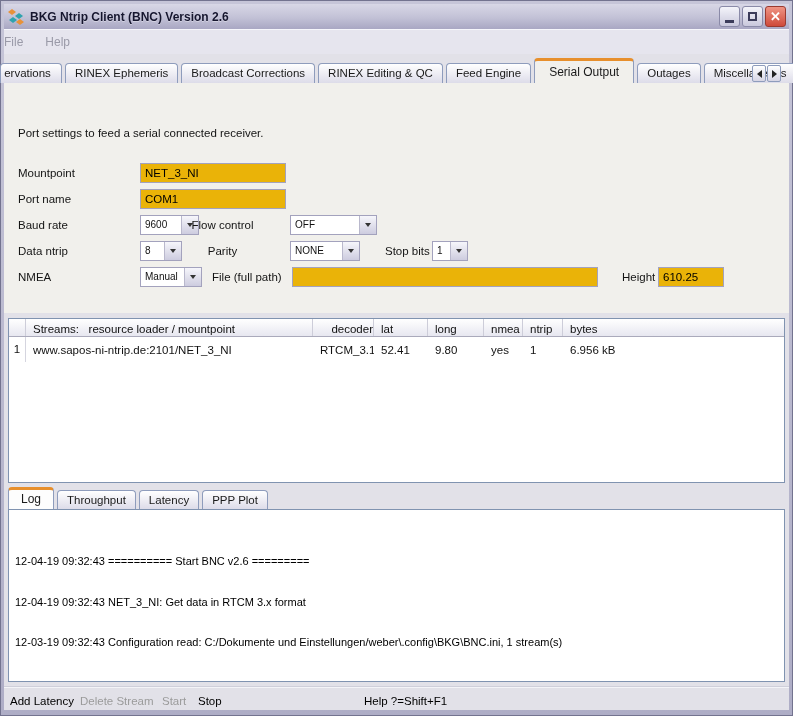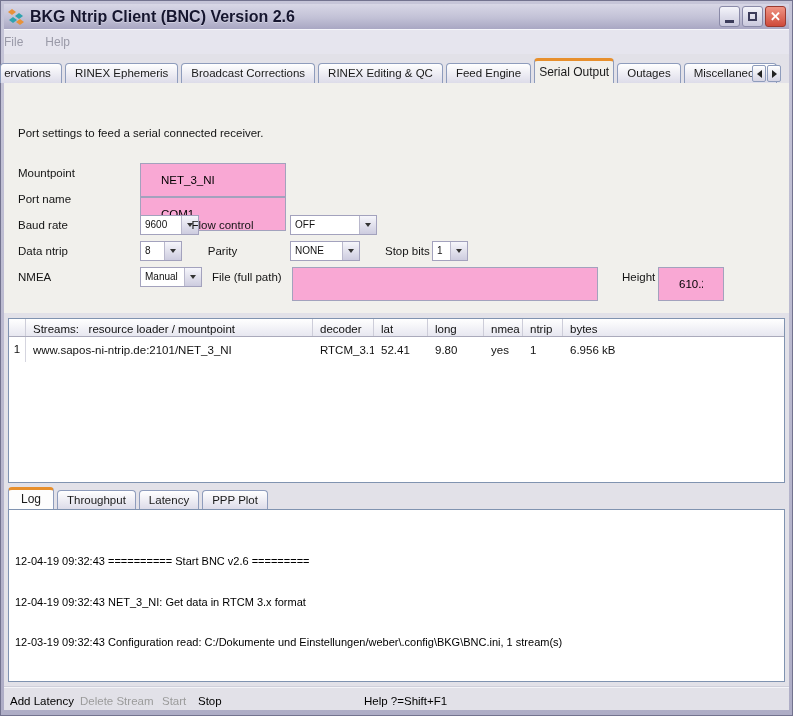--- a/index.html
+++ b/index.html
@@ -12,21 +12,21 @@
     background:linear-gradient(#c6c5d8,#aeadc6);
     padding:3px;
   }
   
   .titlebar {
     height:26px; display:flex; align-items:center; padding:0 3px;
     background:linear-gradient(#d8d7e6 0%, #c2c1d6 55%, #a9a7c3 100%);
     border-bottom:1px solid #f6f6fb;
   }
   .app-icon { width:18px; height:18px; flex:0 0 auto; }
-  .title-text { font-weight:bold; font-size:16px; color:#15152e; margin-left:5px; flex:1;
+  .title-text { font-weight:bold; font-size:12px; color:#15152e; margin-left:5px; flex:1;
                 text-shadow:0 1px 0 rgba(255,255,255,.35); white-space:nowrap; }
   .winbtn { width:21px; height:21px; margin-left:2px; border-radius:3px;
             border:1px solid #8a8aa8; display:flex; align-items:center; justify-content:center;
             background:linear-gradient(#f4f4fa,#c9c8dc); cursor:default; }
   .winbtn.close { background:linear-gradient(#ef9484,#cf4a3a 60%, #b23а2c);
                   background:linear-gradient(#ef9484,#cf4a3a); border-color:#9a3a30;
                   color:#fff; font-weight:bold; font-size:13px; }
   .minbar { width:9px; height:3px; background:#3c3c5a; margin-top:9px; }
   .maxbox { width:9px; height:9px; border:2px solid #3c3c5a; }
 
@@ -43,56 +43,56 @@
   .tabs { position:absolute; left:0; bottom:0; display:flex; align-items:flex-end; }
   .tab {
     height:20px; line-height:19px; padding:0 9px; margin-right:3px;
     border:1px solid #8e9cbc; border-bottom:none; border-radius:4px 4px 0 0;
     background:linear-gradient(#ffffff,#dddce9); font-size:11.5px; white-space:nowrap;
     color:#1a1a1a; text-align:center;
   }
   .tab.clipped { width:62px; overflow:hidden; margin-left:-4px; padding-left:2px; }
   .tab.active {
     height:25px; line-height:22px; background:#f1f0ec;
-    border-top:3px solid #e78f2c; font-size:12px; padding:0 4px; position:relative; z-index:2;
+    border-top:3px solid #e78f2c; font-size:12px; padding:0 14px; position:relative; z-index:2;
   }
   .tab-arrows { position:absolute; right:8px; bottom:1px; display:flex; gap:1px; }
   .arrowbtn { width:14px; height:17px; border:1px solid #8e9cbc; border-radius:2px;
               background:linear-gradient(#ffffff,#d6d5e4); display:flex; align-items:center;
               justify-content:center; }
   .tri-left { width:0; height:0; border-top:4px solid transparent; border-bottom:4px solid transparent;
               border-right:5px solid #222; }
   .tri-right { width:0; height:0; border-top:4px solid transparent; border-bottom:4px solid transparent;
                border-left:5px solid #222; }
 
   
   .tabpage { position:absolute; left:0; top:29px; width:785px; height:230px; background:#f1f0ec; }
   .lbl { position:absolute; height:20px; line-height:20px; font-size:11.5px; color:#141414; white-space:nowrap; }
   .lbl.r { text-align:center; }
-  .tf { position:absolute; height:34px; border:1px solid #a3a2bd; background:#f9a8d4;
-        font-family:"Liberation Sans",sans-serif; font-size:11.5px; padding:1px 20px; color:#000; }
+  .tf { position:absolute; height:20px; border:1px solid #a3a2bd; background:#eab308;
+        font-family:"Liberation Sans",sans-serif; font-size:11.5px; padding:1px 4px; color:#000; }
   .combo { position:absolute; height:20px; background:#fff; border:1px solid #a3a2bd; display:flex; }
   .combo .val { flex:1; font-size:10px; line-height:18px; padding:0 4px; overflow:hidden; white-space:nowrap; }
   .combo .btn { width:17px; flex:0 0 auto; background:linear-gradient(#f6f6fb,#cdccdf);
                 border-left:1px solid #b9b8cc; display:flex; align-items:center; justify-content:center; }
   .chev { width:0; height:0; border-left:3.5px solid transparent; border-right:3.5px solid transparent;
           border-top:4.5px solid #333; }
 
   
   .panel { position:absolute; background:#fff; border:1px solid #8093b0; }
   .streams { left:4px; top:264px; width:777px; height:165px; }
   .thead { display:flex; height:18px; background:linear-gradient(#ffffff,#e7e7f0);
            border-bottom:1px solid #aab; }
   .th { font-size:11.5px; line-height:21px; padding-left:7px; white-space:pre;
         border-right:1px solid #cdcdd9; overflow:hidden; }
   .trow { display:flex; height:25px; align-items:center; }
   .td { font-size:11.5px; padding-left:7px; white-space:pre; overflow:hidden; }
   .cnum { width:17px; flex:0 0 auto; padding-left:0; text-align:center; }
   .c0 { width:287px; flex:0 0 auto; }
-  .c1 { width:61px; flex:0 0 auto; }
+  .c1 { width:61px; flex:0 0 auto;text-align:right; }
   .c2 { width:54px; flex:0 0 auto; }
   .c3 { width:56px; flex:0 0 auto; }
   .c4 { width:39px; flex:0 0 auto; }
   .c5 { width:40px; flex:0 0 auto; }
   .c6 { flex:1; border-right:none; }
   .trow .cnum { border-right:1px solid #d5d5df; height:100%; line-height:25px; }
 
   
   .btabs { position:absolute; left:4px; top:433px; height:22px; display:flex; align-items:flex-end; }
   .btabs .tab { height:19px; line-height:18px; }
@@ -164,21 +164,21 @@
       </div>
     </div>
 
     <div class="tabpage">
       <span class="lbl" style="left:14px; top:40px;">Port settings to feed a serial connected receiver.</span>
 
       <span class="lbl" style="left:14px; top:80px;">Mountpoint</span>
       <input class="tf" style="left: 136px; top: 80px; width: 146px;" value="NET_3_NI">
 
       <span class="lbl" style="left:14px; top:106px;">Port name</span>
-      <input class="tf" style="left: 136px; top: 106px; width: 146px; margin-top: 8px;" value="COM1">
+      <input class="tf" style="left: 136px; top: 106px; width: 146px;" value="COM1">
 
       <span class="lbl" style="left:14px; top:132px;">Baud rate</span>
       <div class="combo" style="left:136px; top:132px; width:59px;">
         <span class="val">9600</span>
         <span class="btn">
             <span class="chev"></span>
           </span>
       </div>
       <span class="lbl r" style="left:156px; top:132px; width:125px;">Flow control</span>
       <div class="combo" style="left:286px; top:132px; width:87px;">

